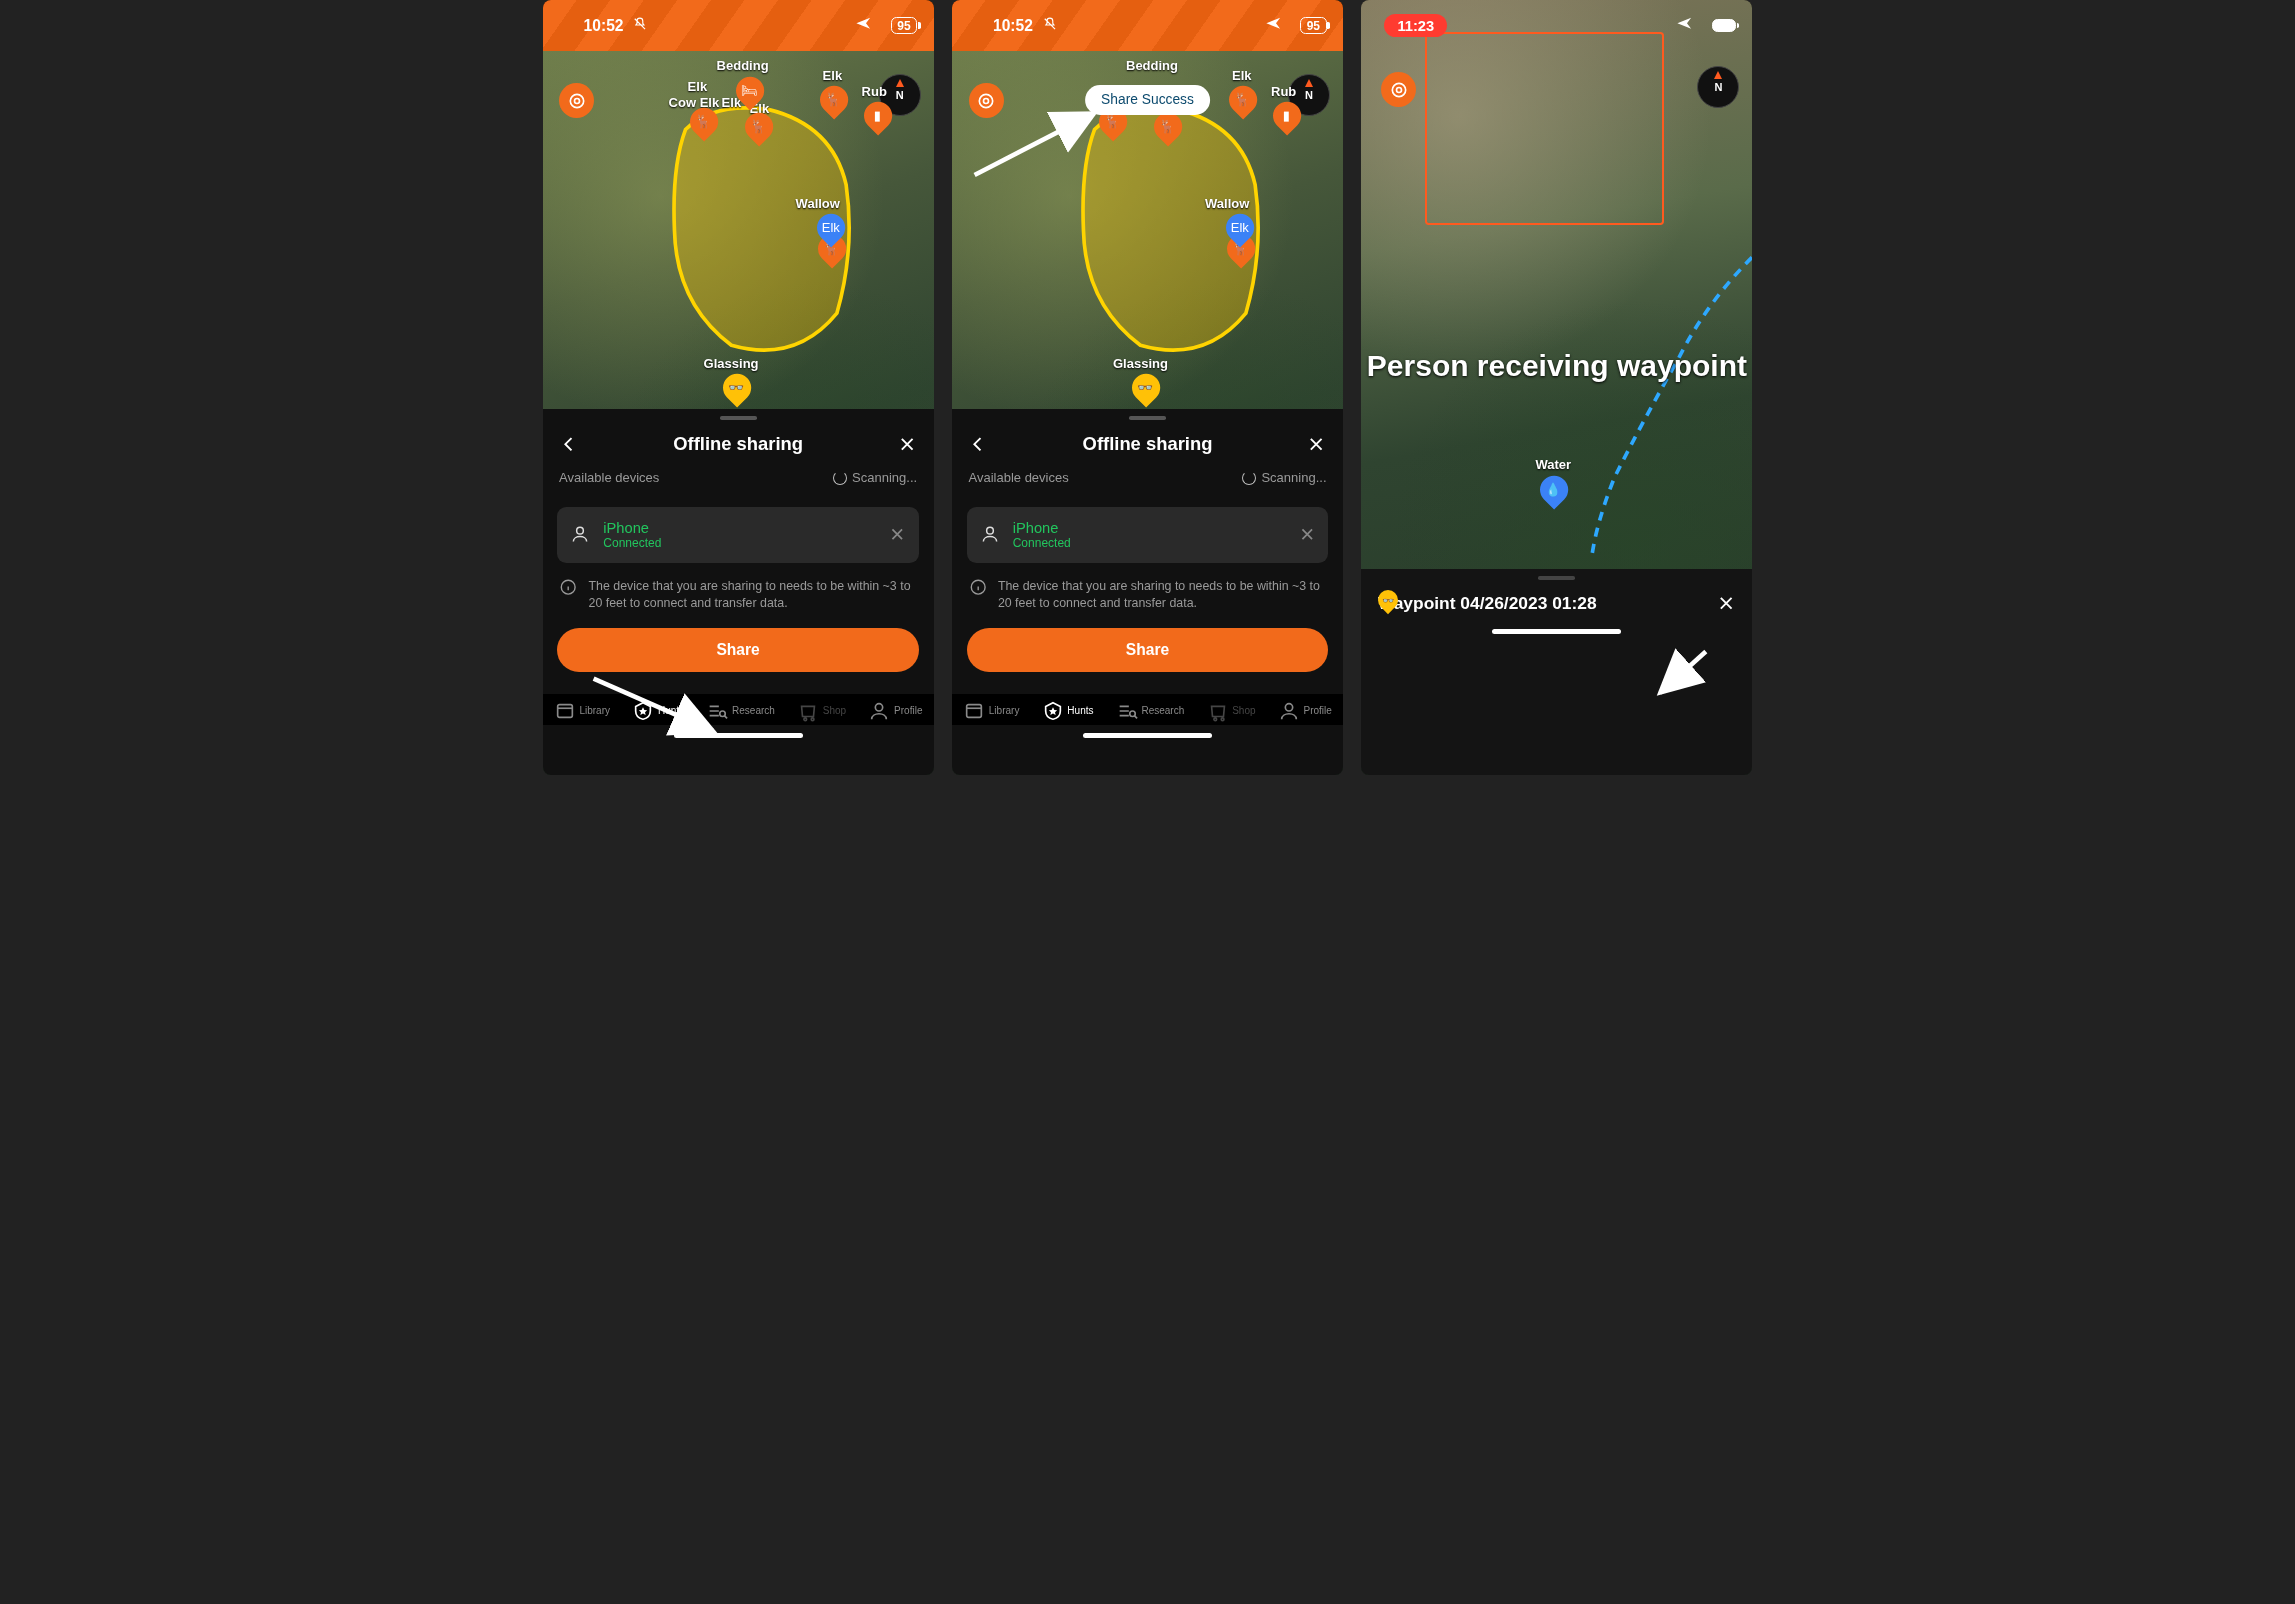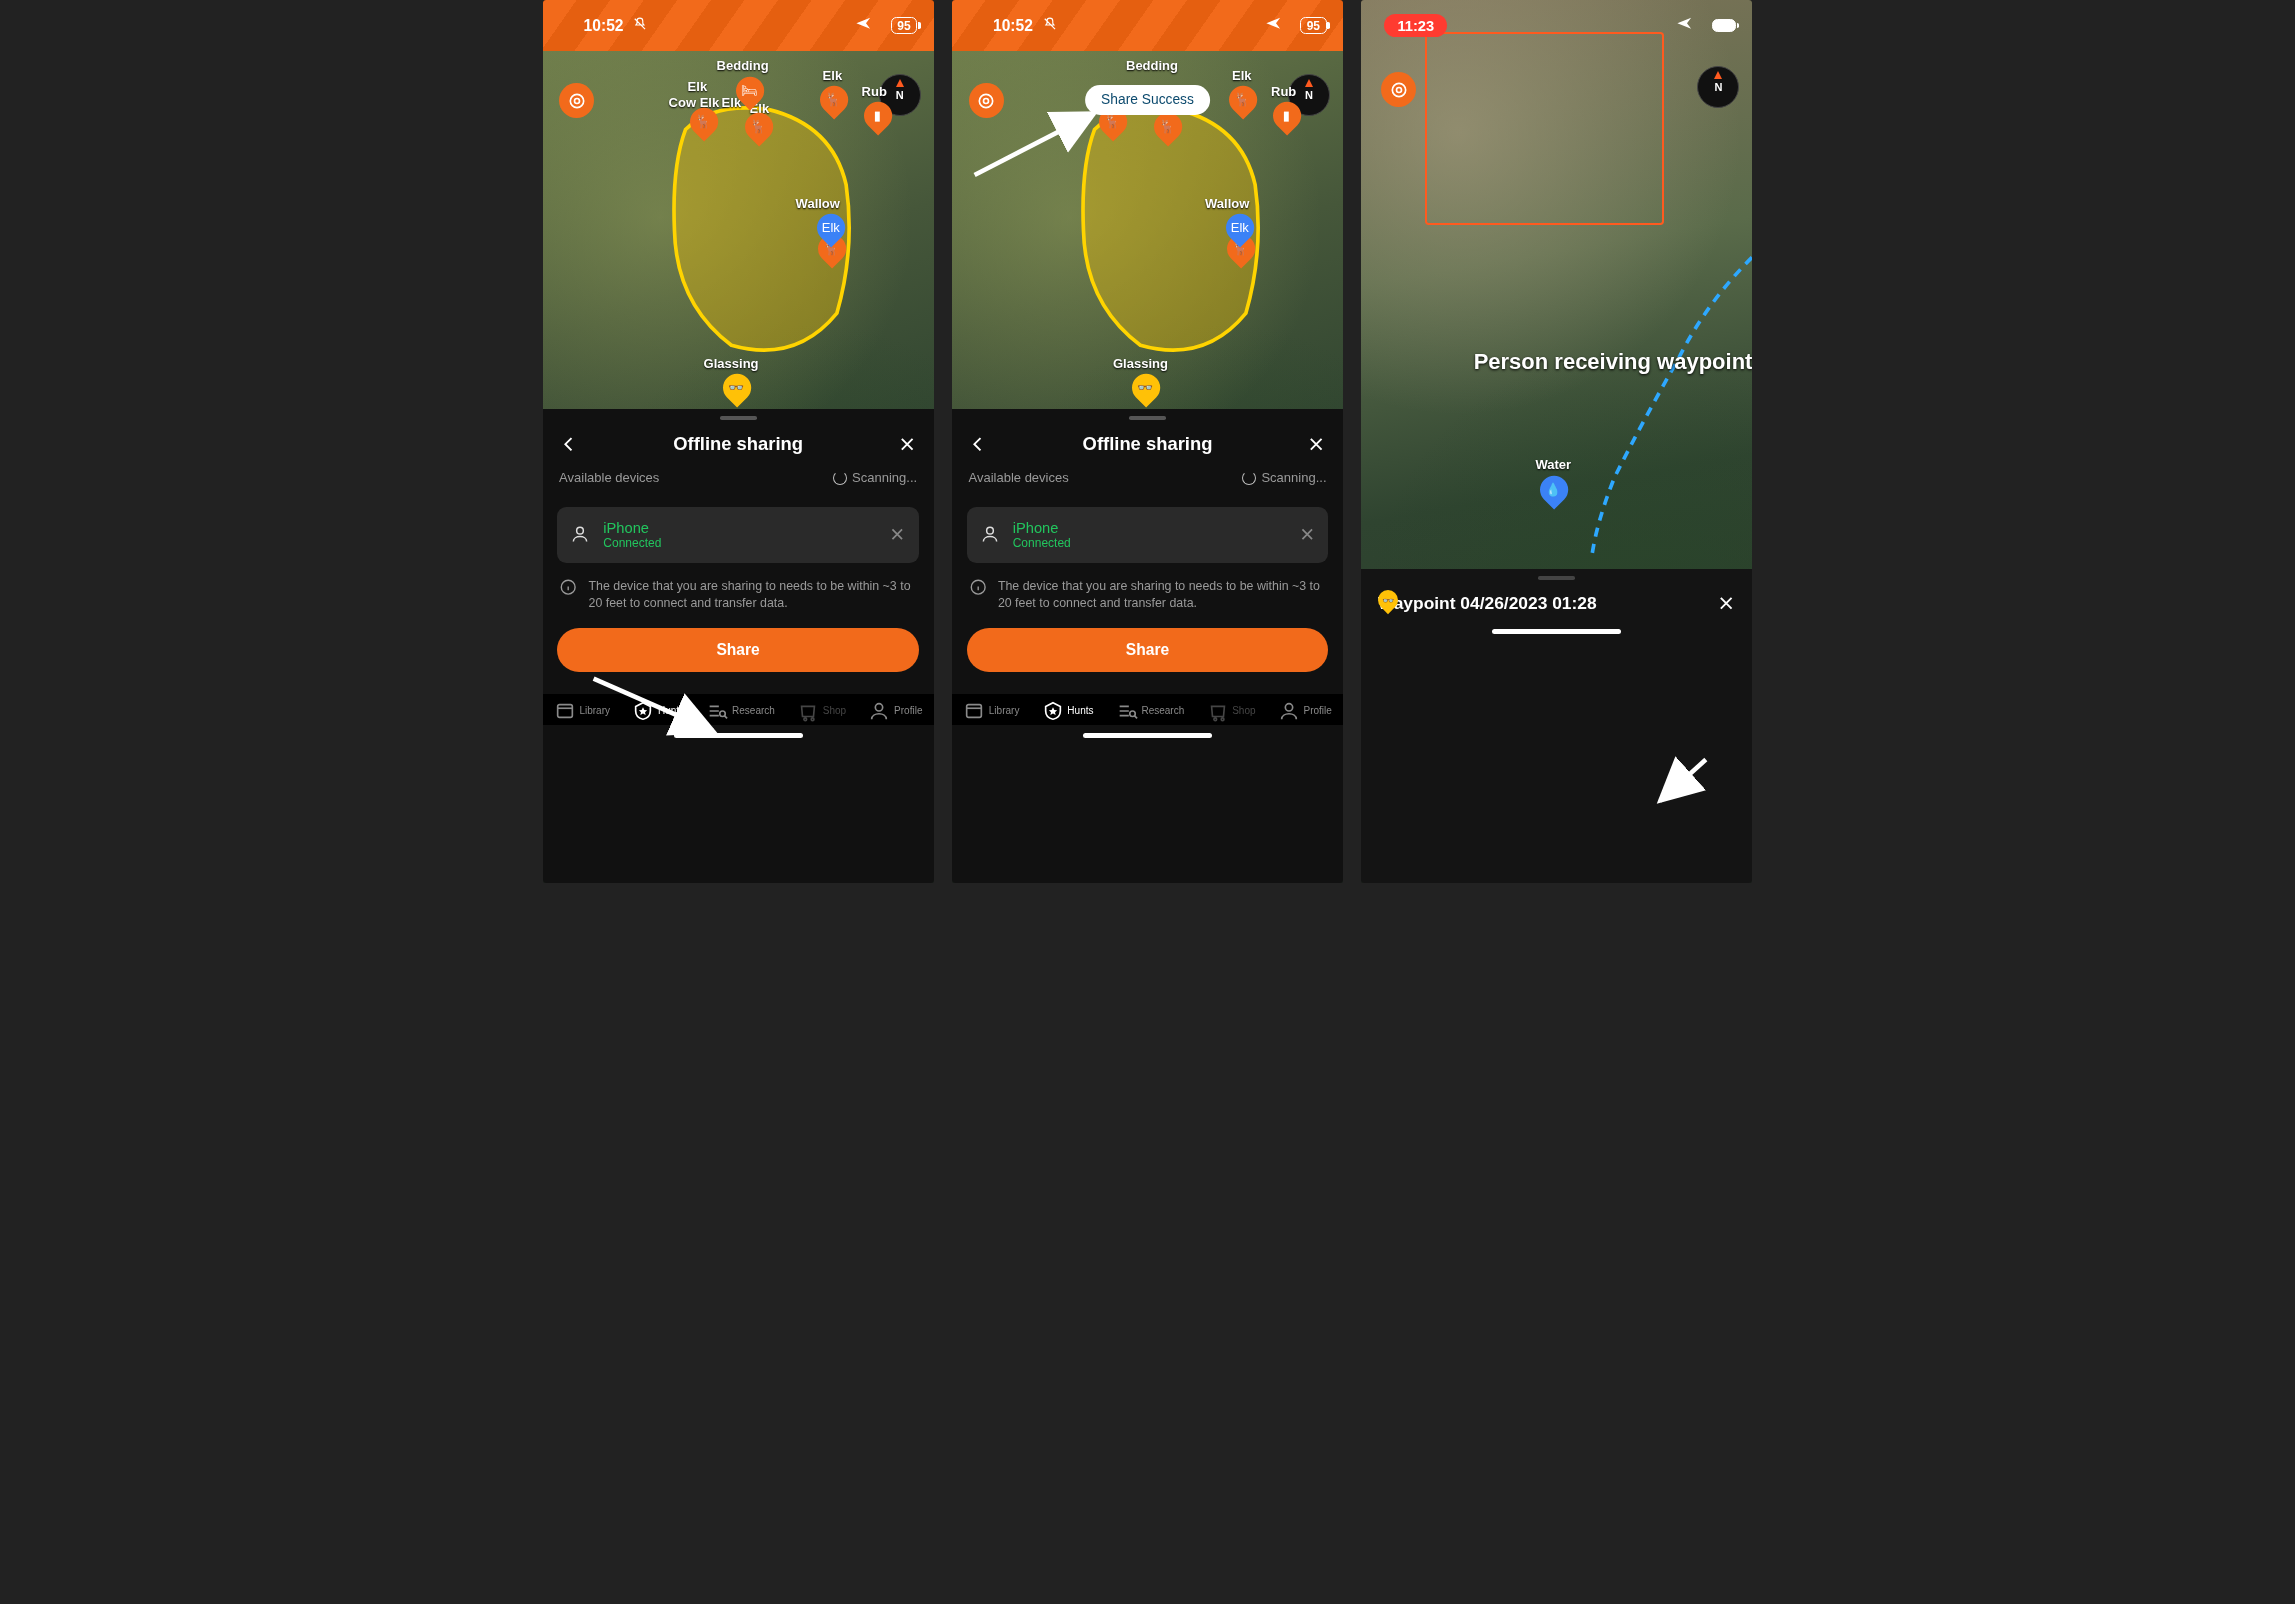--- a/index.html
+++ b/index.html
@@ -1,17 +1,17 @@
 <!DOCTYPE html>
 <html style="font-size:14.7px"><head>
 <meta charset="utf-8">
 <style>
   *{box-sizing:border-box;margin:0;padding:0;font-family:-apple-system,BlinkMacSystemFont,"Helvetica Neue",Arial,sans-serif;}
   body{background:#222;display:flex;gap:18.4px;justify-content:center;align-items:flex-start;padding:0;}
-  .phone{width:391px;height:883px;background:#000;position:relative;overflow:hidden;border-radius:3px;}
+  .phone{width:391px;height:775px;background:#000;position:relative;overflow:hidden;border-radius:8px;}
   
   .status{height:51px;position:relative;z-index:30;}
   .status.orange{background:repeating-linear-gradient(125deg,#f26a1b 0 27.5px,#e55f10 27.5px 55px);}
   .status-row{display:flex;align-items:center;justify-content:space-between;height:100%;padding:0 16.5px 0 41px;color:#fff;font-weight:600;font-size:15.6px;}
   .bell-off{display:inline-block;width:13.8px;height:13.8px;margin-left:5.5px;position:relative;}
   .bell-off svg{width:13.8px;height:13.8px;fill:#fff;}
   .right-icons{display:flex;align-items:center;gap:19px;}
   .plane svg{width:16.5px;height:16.5px;fill:#fff;}
   .battery{display:inline-flex;align-items:center;border:1.8px solid #fff;border-radius:5.5px;padding:0.9px 5.5px;font-size:12px;font-weight:700;color:#fff;position:relative;}
   .battery::after{content:"";position:absolute;right:-4.6px;top:30%;width:2.8px;height:40%;background:#fff;border-radius:0 1.8px 1.8px 0;}
@@ -81,21 +81,21 @@
   .sheet3 .grip{background:#444;}
   .s3-head{display:flex;align-items:center;gap:7.3px;padding:13px 16.5px 7.3px;}
   .s3-title{font-size:17.4px;font-weight:700;flex:1;}
   .ypin{width:20px;height:26px;}
   .ypin .pin-body{width:20px;height:20px;background:#ffc107;}
   .ypin .pin-icon{font-size:10px;}
   .s3-q{padding:7.3px 35px 18.4px;text-align:center;font-size:15px;line-height:1.45;color:#eee;}
   .s3-btns{display:flex;gap:14.7px;padding:0 16.5px 14.7px;}
   .btn-ghost{flex:1;background:#2a2a2a;color:#fff;text-align:center;padding:13px 0;border-radius:24px;font-size:14.7px;font-weight:600;}
   .btn-accept{background:#f26a1b;}
-  .overlay-text{position:absolute;left:0;right:0;top:349px;text-align:right;color:#fff;font-size:22px;font-weight:700;text-shadow:0 0.9px 2.8px #000;z-index:15;}
+  .overlay-text{position:absolute;left:0;right:0;top:349px;text-align:center;color:#fff;font-size:30px;font-weight:700;text-shadow:0 0.9px 2.8px #000;z-index:15;}
   .red-box{position:absolute;left:64px;top:32px;width:239px;height:193px;border:2.3px solid #ff5a1f;border-radius:3.7px;z-index:10;}
   .blue-path{position:absolute;right:0;top:239px;width:165px;height:321px;z-index:8;}
   .blue-path svg{width:100%;height:100%;}
 </style>
 </head>
 <body>
 
 <div class="phone">
   <div class="status orange">
     <div class="status-row">

